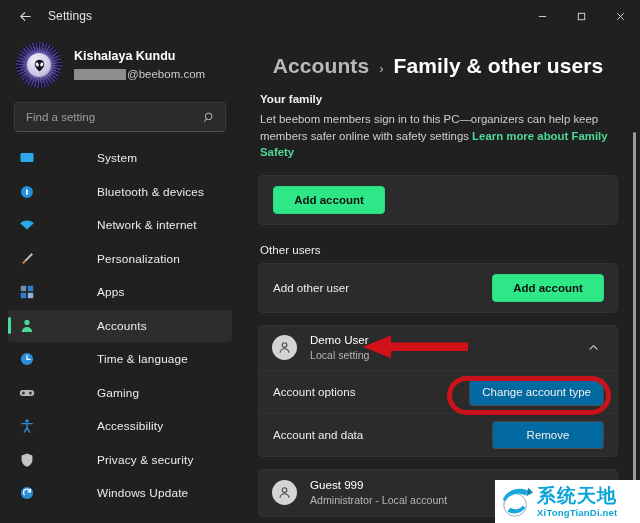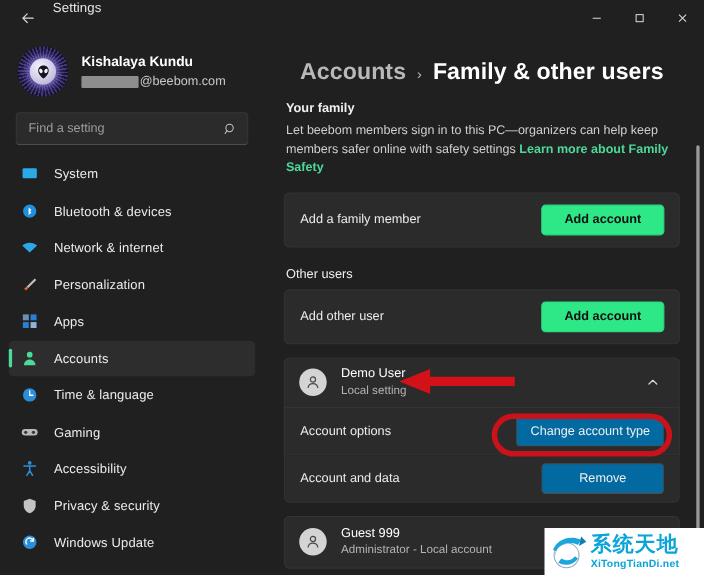--- a/index.html
+++ b/index.html
@@ -21,20 +21,21 @@
     display: flex;
     flex-direction: column;
   }
 
   
   .titlebar {
     height: 32px;
     flex: 0 0 32px;
     background: #202020;
     display: flex;
+    align-items: center;
     position: relative;
     z-index: 30;
   }
   .tb-back {
     width: 34px; height: 32px;
     display: flex; align-items: center; justify-content: center;
     color: #d8d8d8; font-size: 14px;
     margin-left: 8px;
     border-radius: 4px;
   }
@@ -170,20 +171,21 @@
     flex: 0 0 18px;
     display: flex; align-items: center; justify-content: center;
     margin-right: 13px;
   }
   .navicon svg { display: block; }
   .navlabel {
     font-size: 11.8px;
     color: #ececec;
     letter-spacing: .15px;
     white-space: nowrap;
+    margin-left: 48px;
   }
 
   
   .main {
     flex: 1 1 auto;
     min-width: 0;
     background: #202020;
     padding: 16px 22px 0 18px;
     position: relative;
     overflow: hidden;
@@ -519,21 +521,20 @@
         <span class="bc-current">Family &amp; other users</span>
       </div>
 
       <div class="sec-title">Your family</div>
       <div class="sec-desc">
         <span>Let beebom members sign in to this PC—organizers can help keep members safer online with safety settings</span>
         <span class="link">Learn more about Family Safety</span>
       </div>
 
       <div class="card">
-        <span class="card-label">Add a family member</span>
         <button class="btn btn-accent">Add account</button>
       </div>
 
       <div class="sec-head">Other users</div>
 
       <div class="card">
         <span class="card-label">Add other user</span>
         <button class="btn btn-accent">Add account</button>
       </div>
 

